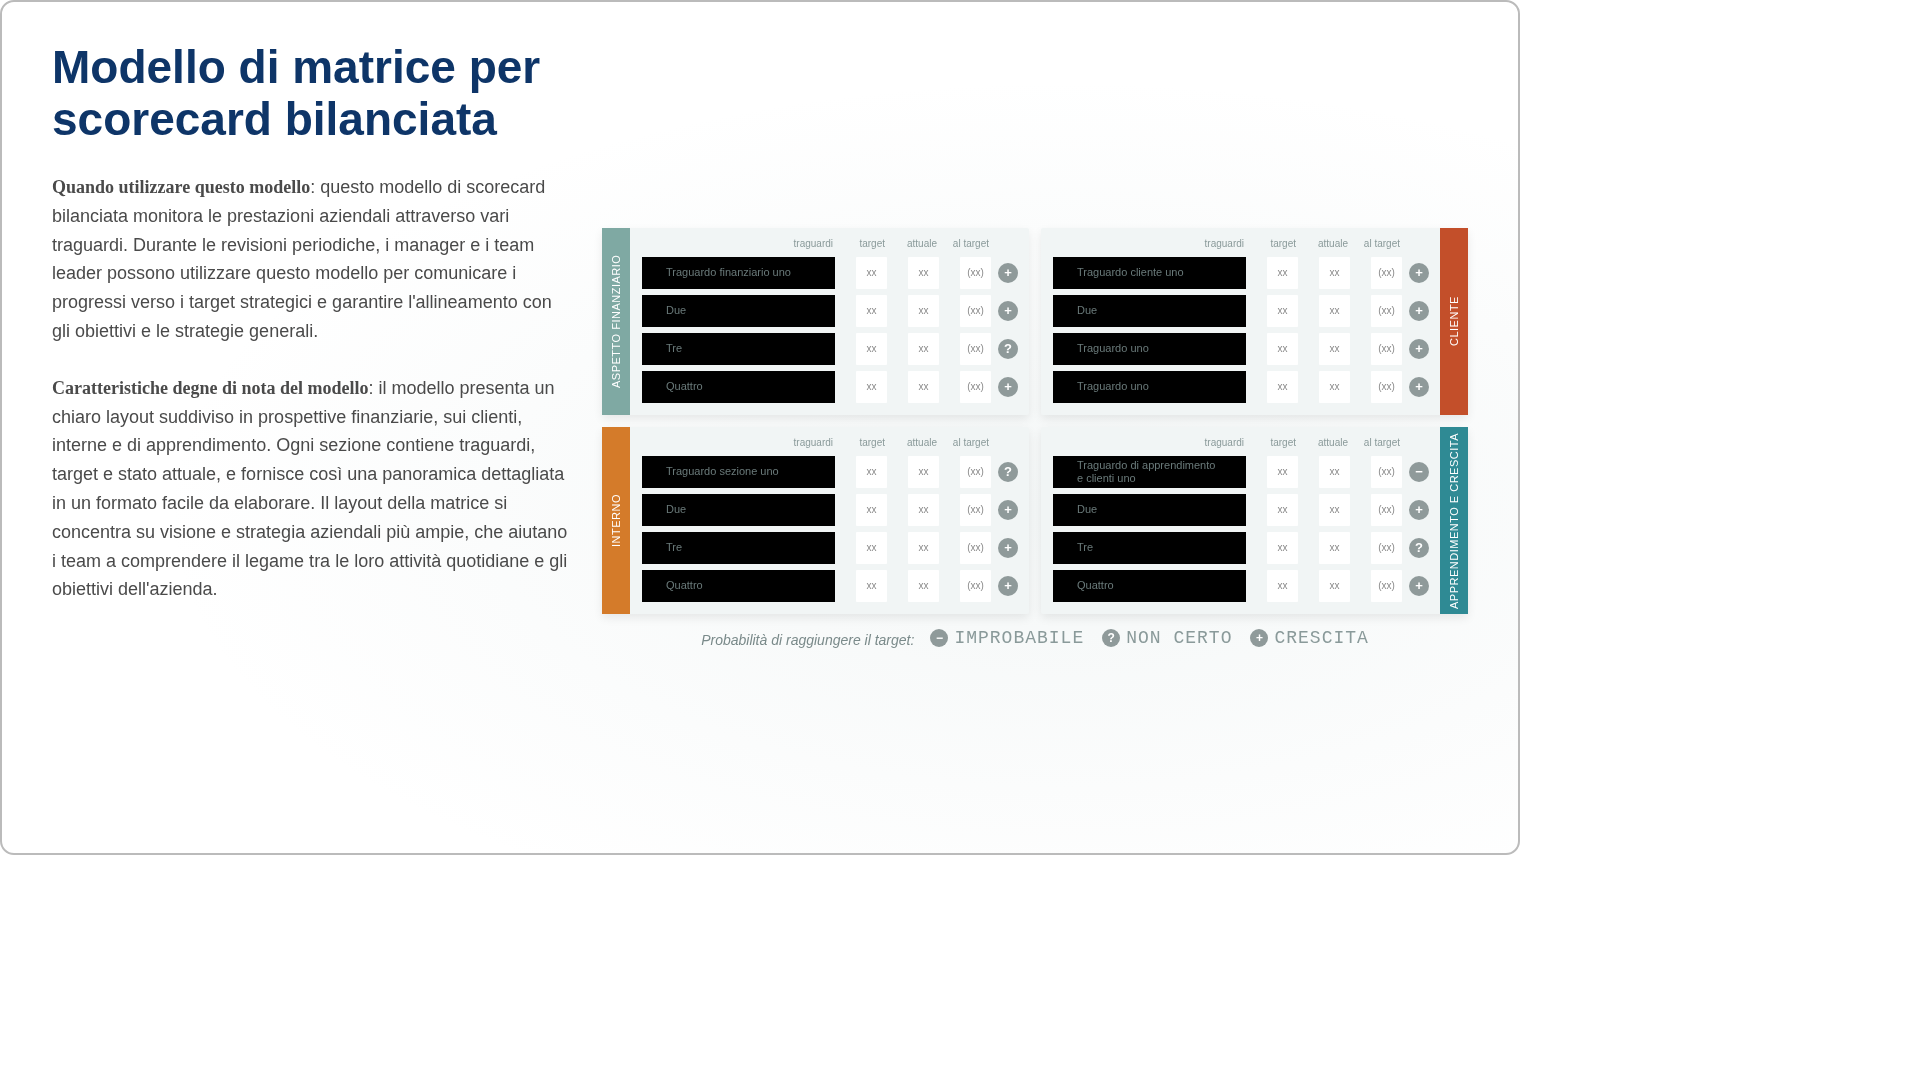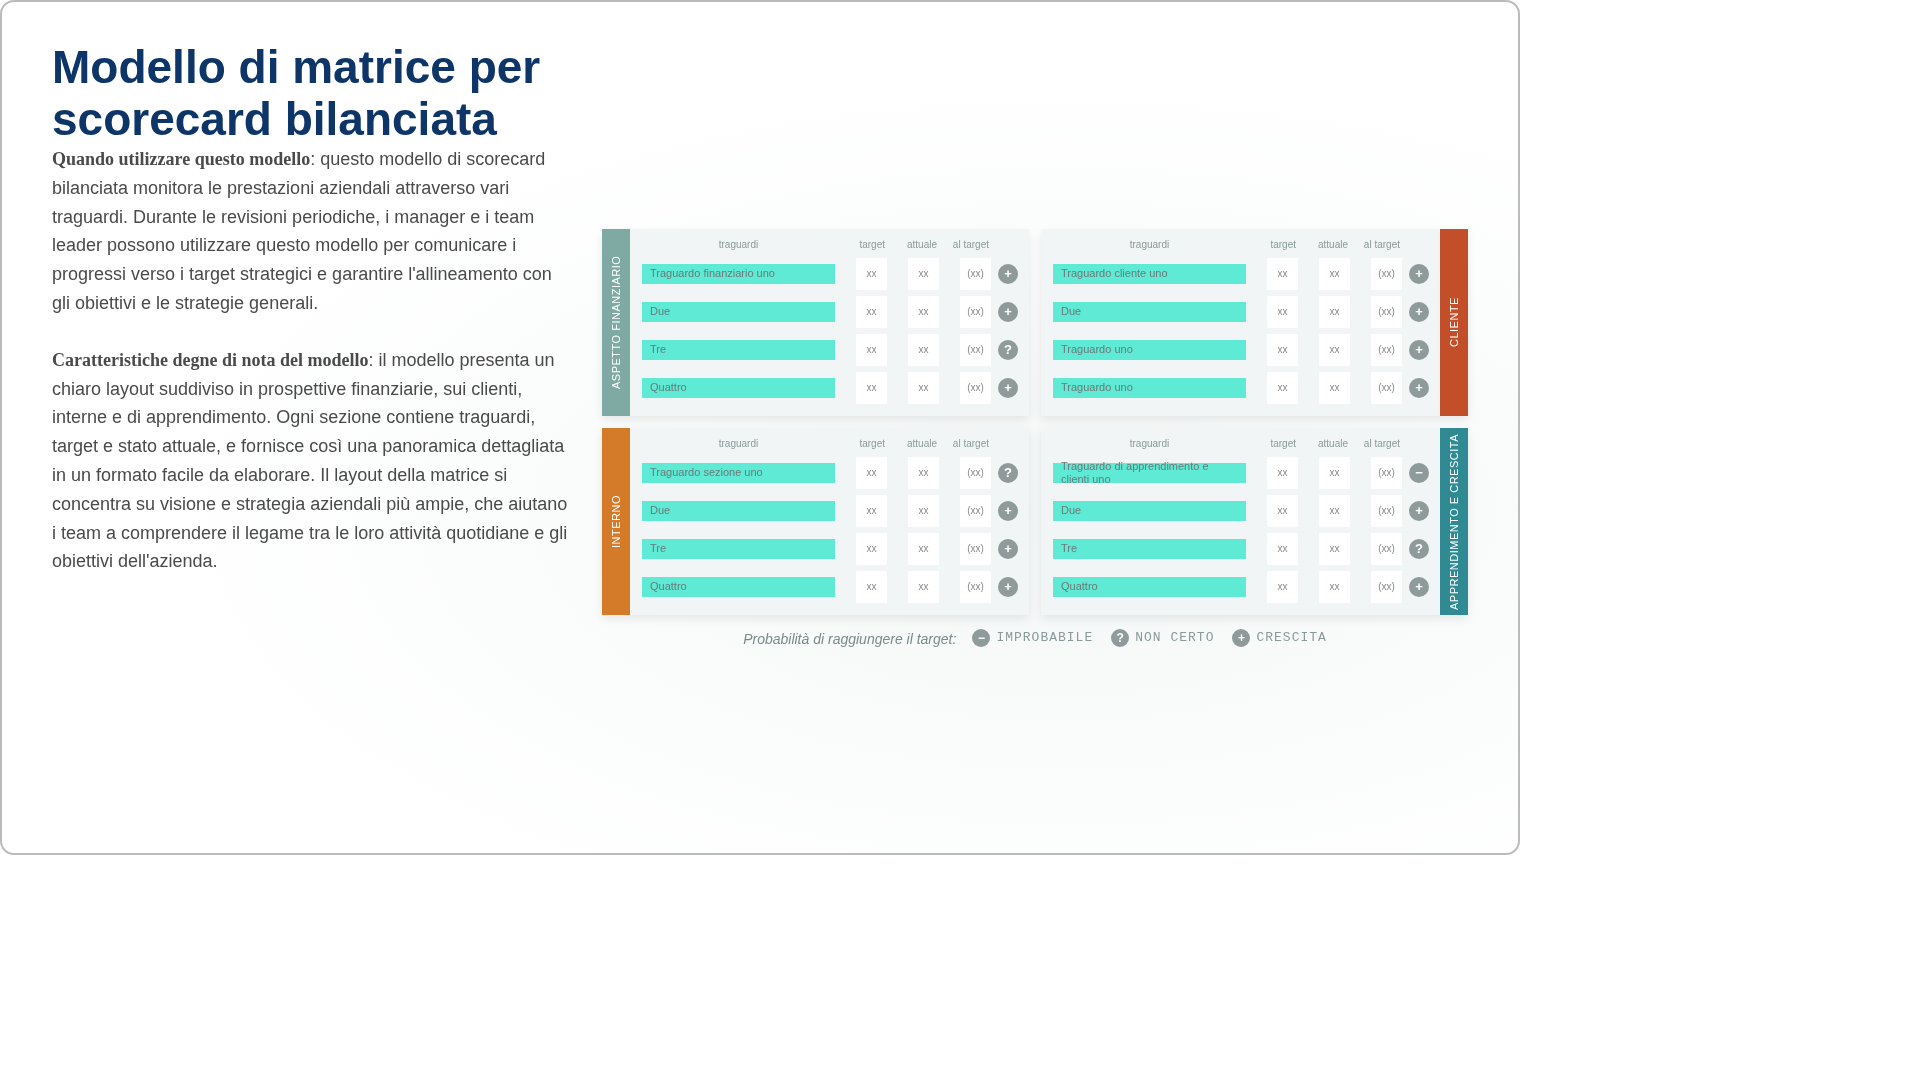--- a/index.html
+++ b/index.html
@@ -1,42 +1,42 @@
 <!DOCTYPE html>
 <html><head>
 <meta charset="utf-8">
 <style>
 * { box-sizing: border-box; margin: 0; padding: 0; }
 body { font-family: "Century Gothic", "Segoe UI", Arial, sans-serif; background: #fff; width: 1520px; height: 855px; overflow: hidden; }
 .slide { width: 100%; height: 100%; border: 2px solid #bbb; border-radius: 14px; padding: 40px 50px; position: relative; display: flex; gap: 30px; background: radial-gradient(ellipse at 70% 60%, rgba(180,200,200,0.15), rgba(255,255,255,0) 60%), #fff; }
 .left { width: 520px; flex: none; color: #333; }
-.title { font-size: 46px; font-weight: 700; color: #0e3568; line-height: 1.12; }
+.title { font-size: 46px; font-weight: 700; color: #0e3568; line-height: 1.12; margin-bottom: 28px; }
 .para { font-size: 18px; line-height: 1.6; margin-bottom: 28px; color: #4a4a4a; }
 .para b { font-weight: 700; font-family: Liberation Serif, serif; }
 
 .right { flex: 1; display: flex; flex-direction: column; justify-content: center; padding-top: 20px; }
 .matrix { display: grid; grid-template-columns: 1fr 1fr; grid-template-rows: auto auto; gap: 12px; margin-bottom: 14px; }
 .quad { background: #f1f5f5; border-radius: 2px; display: flex; box-shadow: 0 4px 10px rgba(0,0,0,0.08); }
 .quad.left-tab .tab { order: -1; }
 .quad.right-tab .tab { order: 2; }
 .tab { width: 28px; display: flex; align-items: center; justify-content: center; writing-mode: vertical-rl; transform: rotate(180deg); font-size: 11px; letter-spacing: 0.5px; color: #fff; font-weight: 500; }
 .tab.teal { background: #7fa9a3; }
 .tab.orange { background: #d47b2a; }
 .tab.red { background: #c34f2a; }
 .tab.teal2 { background: #2f8a94; }
 .quad-body { flex: 1; padding: 10px 10px 12px 12px; display: flex; flex-direction: column; gap: 6px; }
 .hdr { display: grid; grid-template-columns: 1fr 46px 46px 46px 22px; gap: 6px; font-size: 10px; color: #8a9a9a; padding: 0 2px 2px 2px; }
 .hdr span { text-align: right; }
-.hdr span:first-child { text-align: center; }
+.hdr span:first-child { text-align: right; }
 .row { display: grid; grid-template-columns: 1fr 46px 46px 46px 22px; gap: 6px; align-items: center; }
-.goal { background: #5eead4; color: #6a7a7a; font-size: 11px; padding: 8px 8px; height: 20px; display: flex; align-items: center; line-height: 1.1; }
+.goal { background: #000000; color: #6a7a7a; font-size: 11px; padding: 8px 24px; height: 32px; display: flex; align-items: center; line-height: 1.1; }
 .cell { background: #fff; color: #8a8a8a; font-size: 10px; height: 32px; display: flex; align-items: center; justify-content: center; border-radius: 1px; margin-left: 15px; }
 .status { width: 20px; height: 20px; border-radius: 50%; background: #8f9a9a; color: #fff; display: flex; align-items: center; justify-content: center; font-size: 13px; font-weight: 700; justify-self: center; }
 .legend { font-size: 14px; color: #7a8a8a; display: flex; align-items: flex-end; gap: 16px; justify-content: center; font-style: italic; }
-.legend .lab { font-style: normal; font-family: "Courier New", monospace; letter-spacing: 1px; font-size: 13px; color: #8a9a9a; }
+.legend .lab { font-style: normal; font-family: "Courier New", monospace; letter-spacing: 1px; font-size: 18px; color: #8a9a9a; }
 .legend .ic { width: 18px; height: 18px; border-radius: 50%; background: #8f9a9a; color: #fff; display: inline-flex; align-items: center; justify-content: center; font-size: 12px; font-weight: 700; font-style: normal; }
 </style>
 </head>
 <body>
 
 <div class="slide">
   <div class="left">
     <h1 class="title">Modello di matrice per scorecard bilanciata</h1>
     <p class="para"><b>Quando utilizzare questo modello</b><span>: questo modello di scorecard bilanciata monitora le prestazioni aziendali attraverso vari traguardi. Durante le revisioni periodiche, i manager e i team leader possono utilizzare questo modello per comunicare i progressi verso i target strategici e garantire l'allineamento con gli obiettivi e le strategie generali.</span></p>
     <p class="para"><b>Caratteristiche degne di nota del modello</b><span>: il modello presenta un chiaro layout suddiviso in prospettive finanziarie, sui clienti, interne e di apprendimento. Ogni sezione contiene traguardi, target e stato attuale, e fornisce così una panoramica dettagliata in un formato facile da elaborare. Il layout della matrice si concentra su visione e strategia aziendali più ampie, che aiutano i team a comprendere il legame tra le loro attività quotidiane e gli obiettivi dell'azienda.</span></p>

